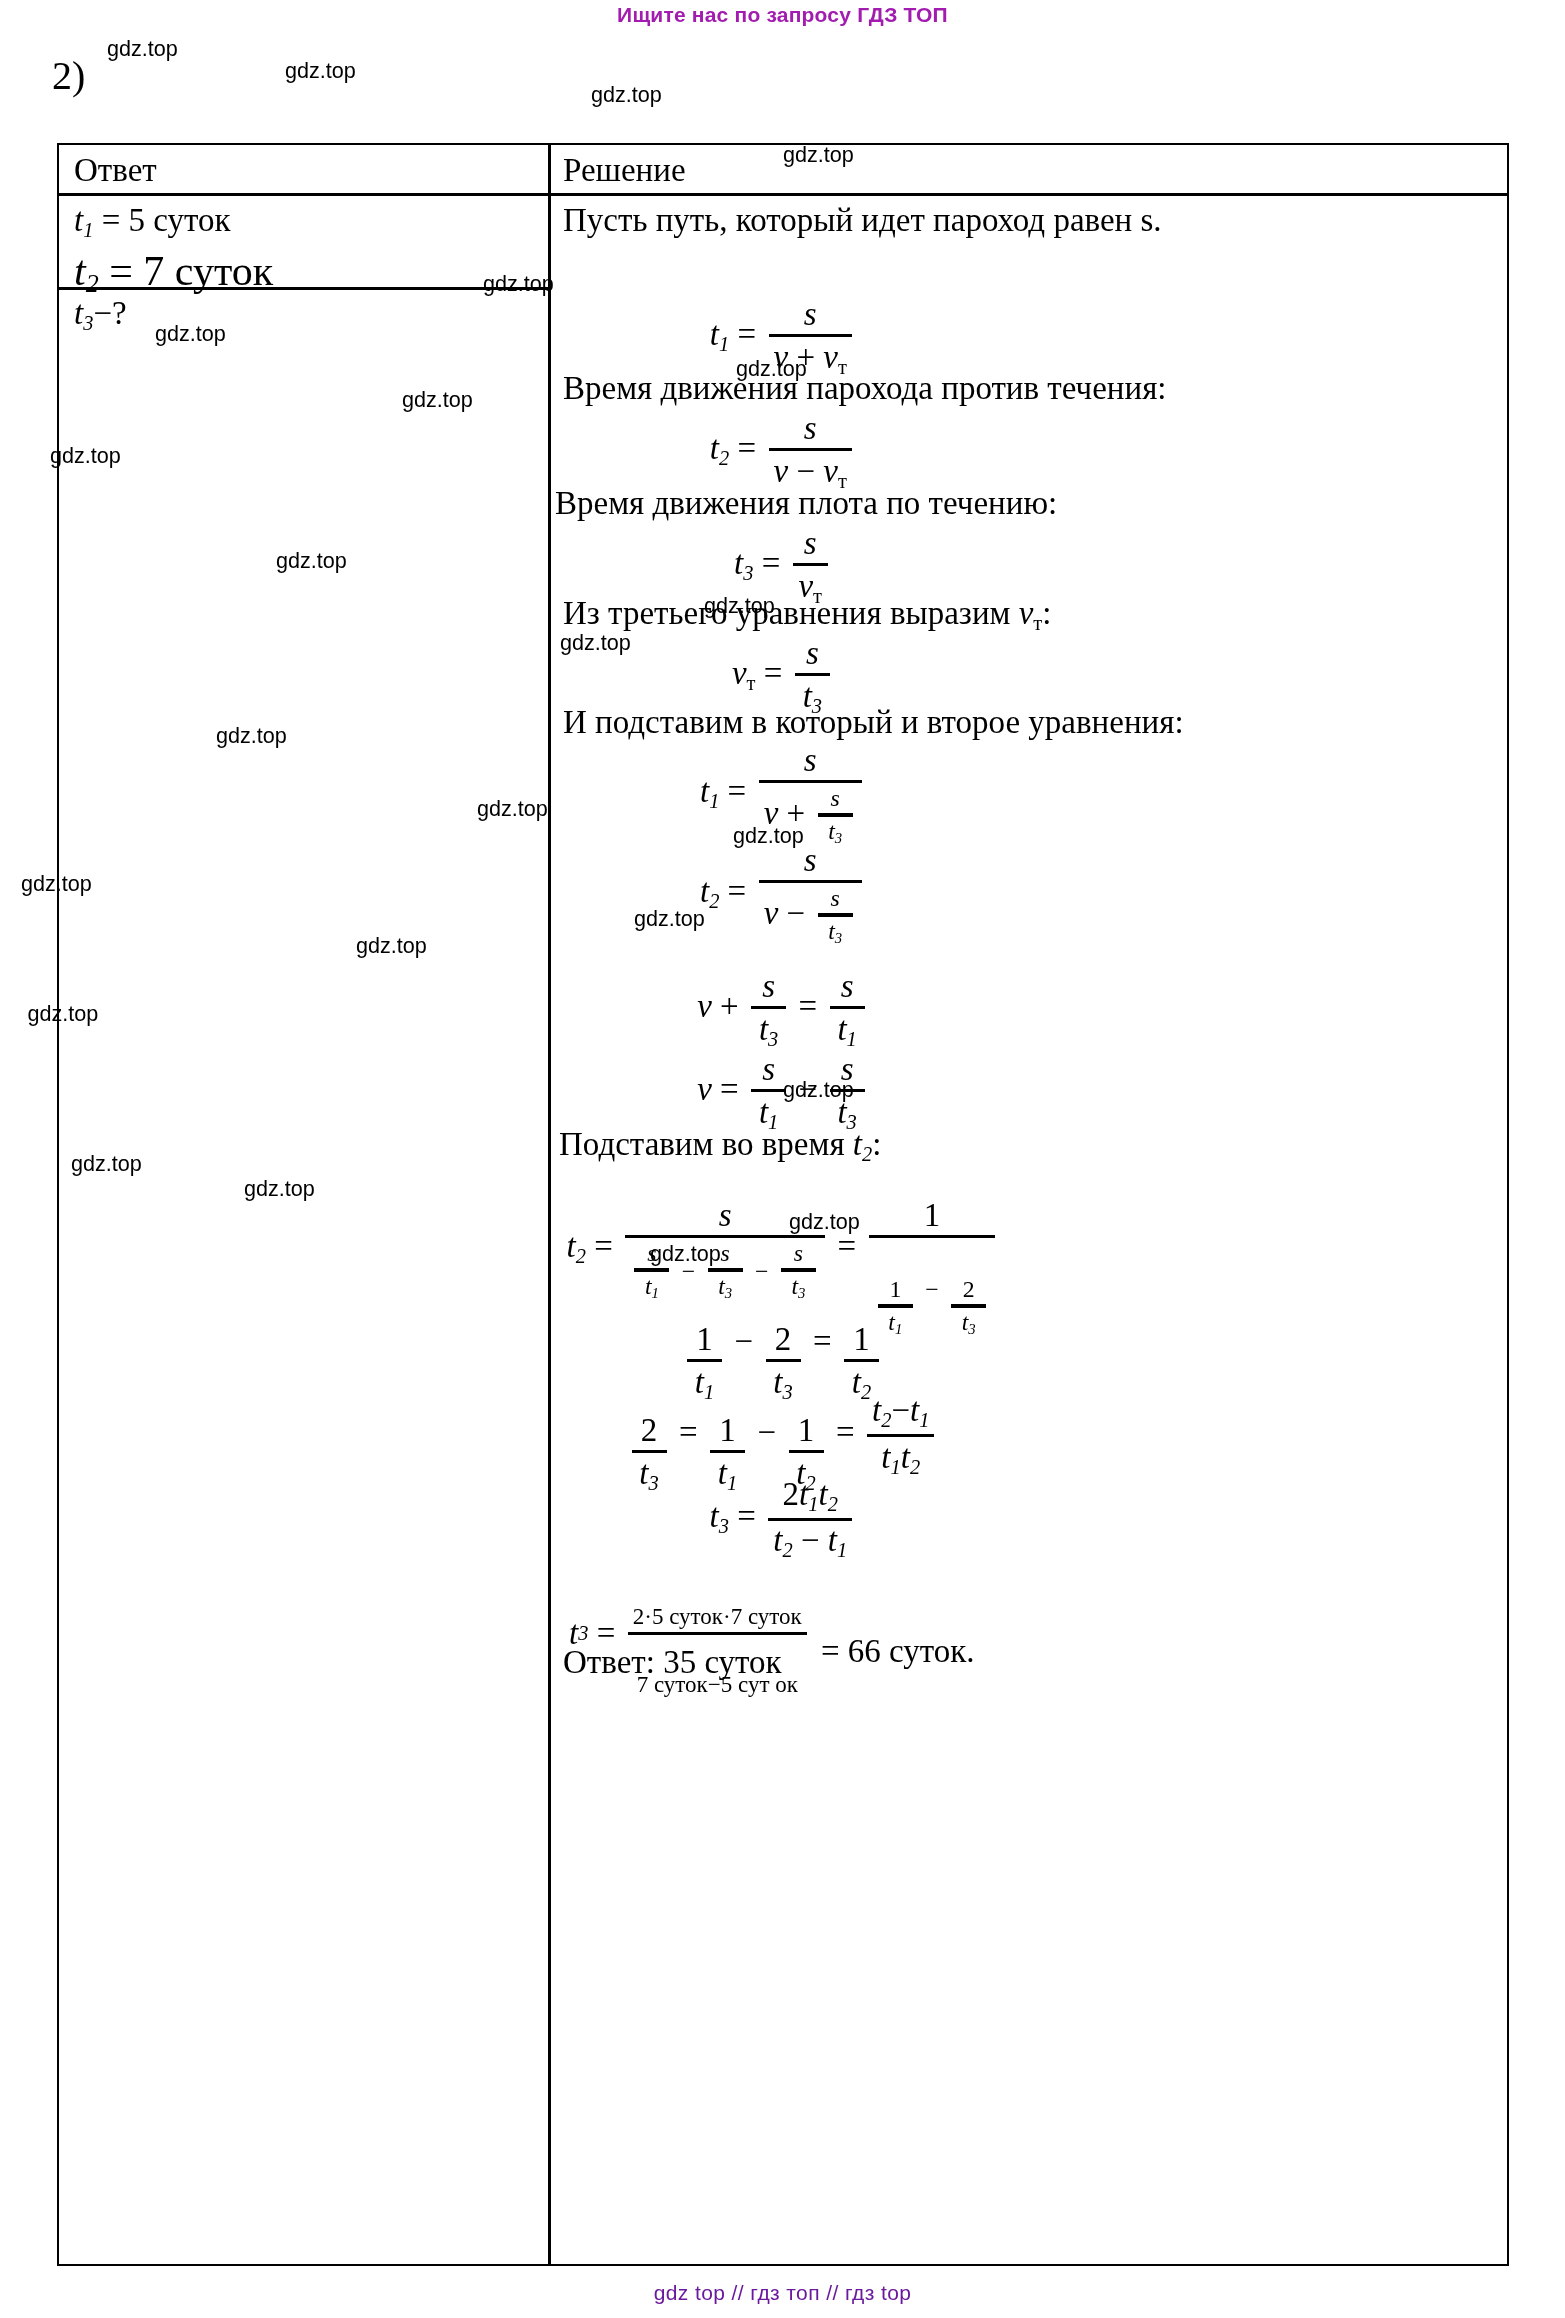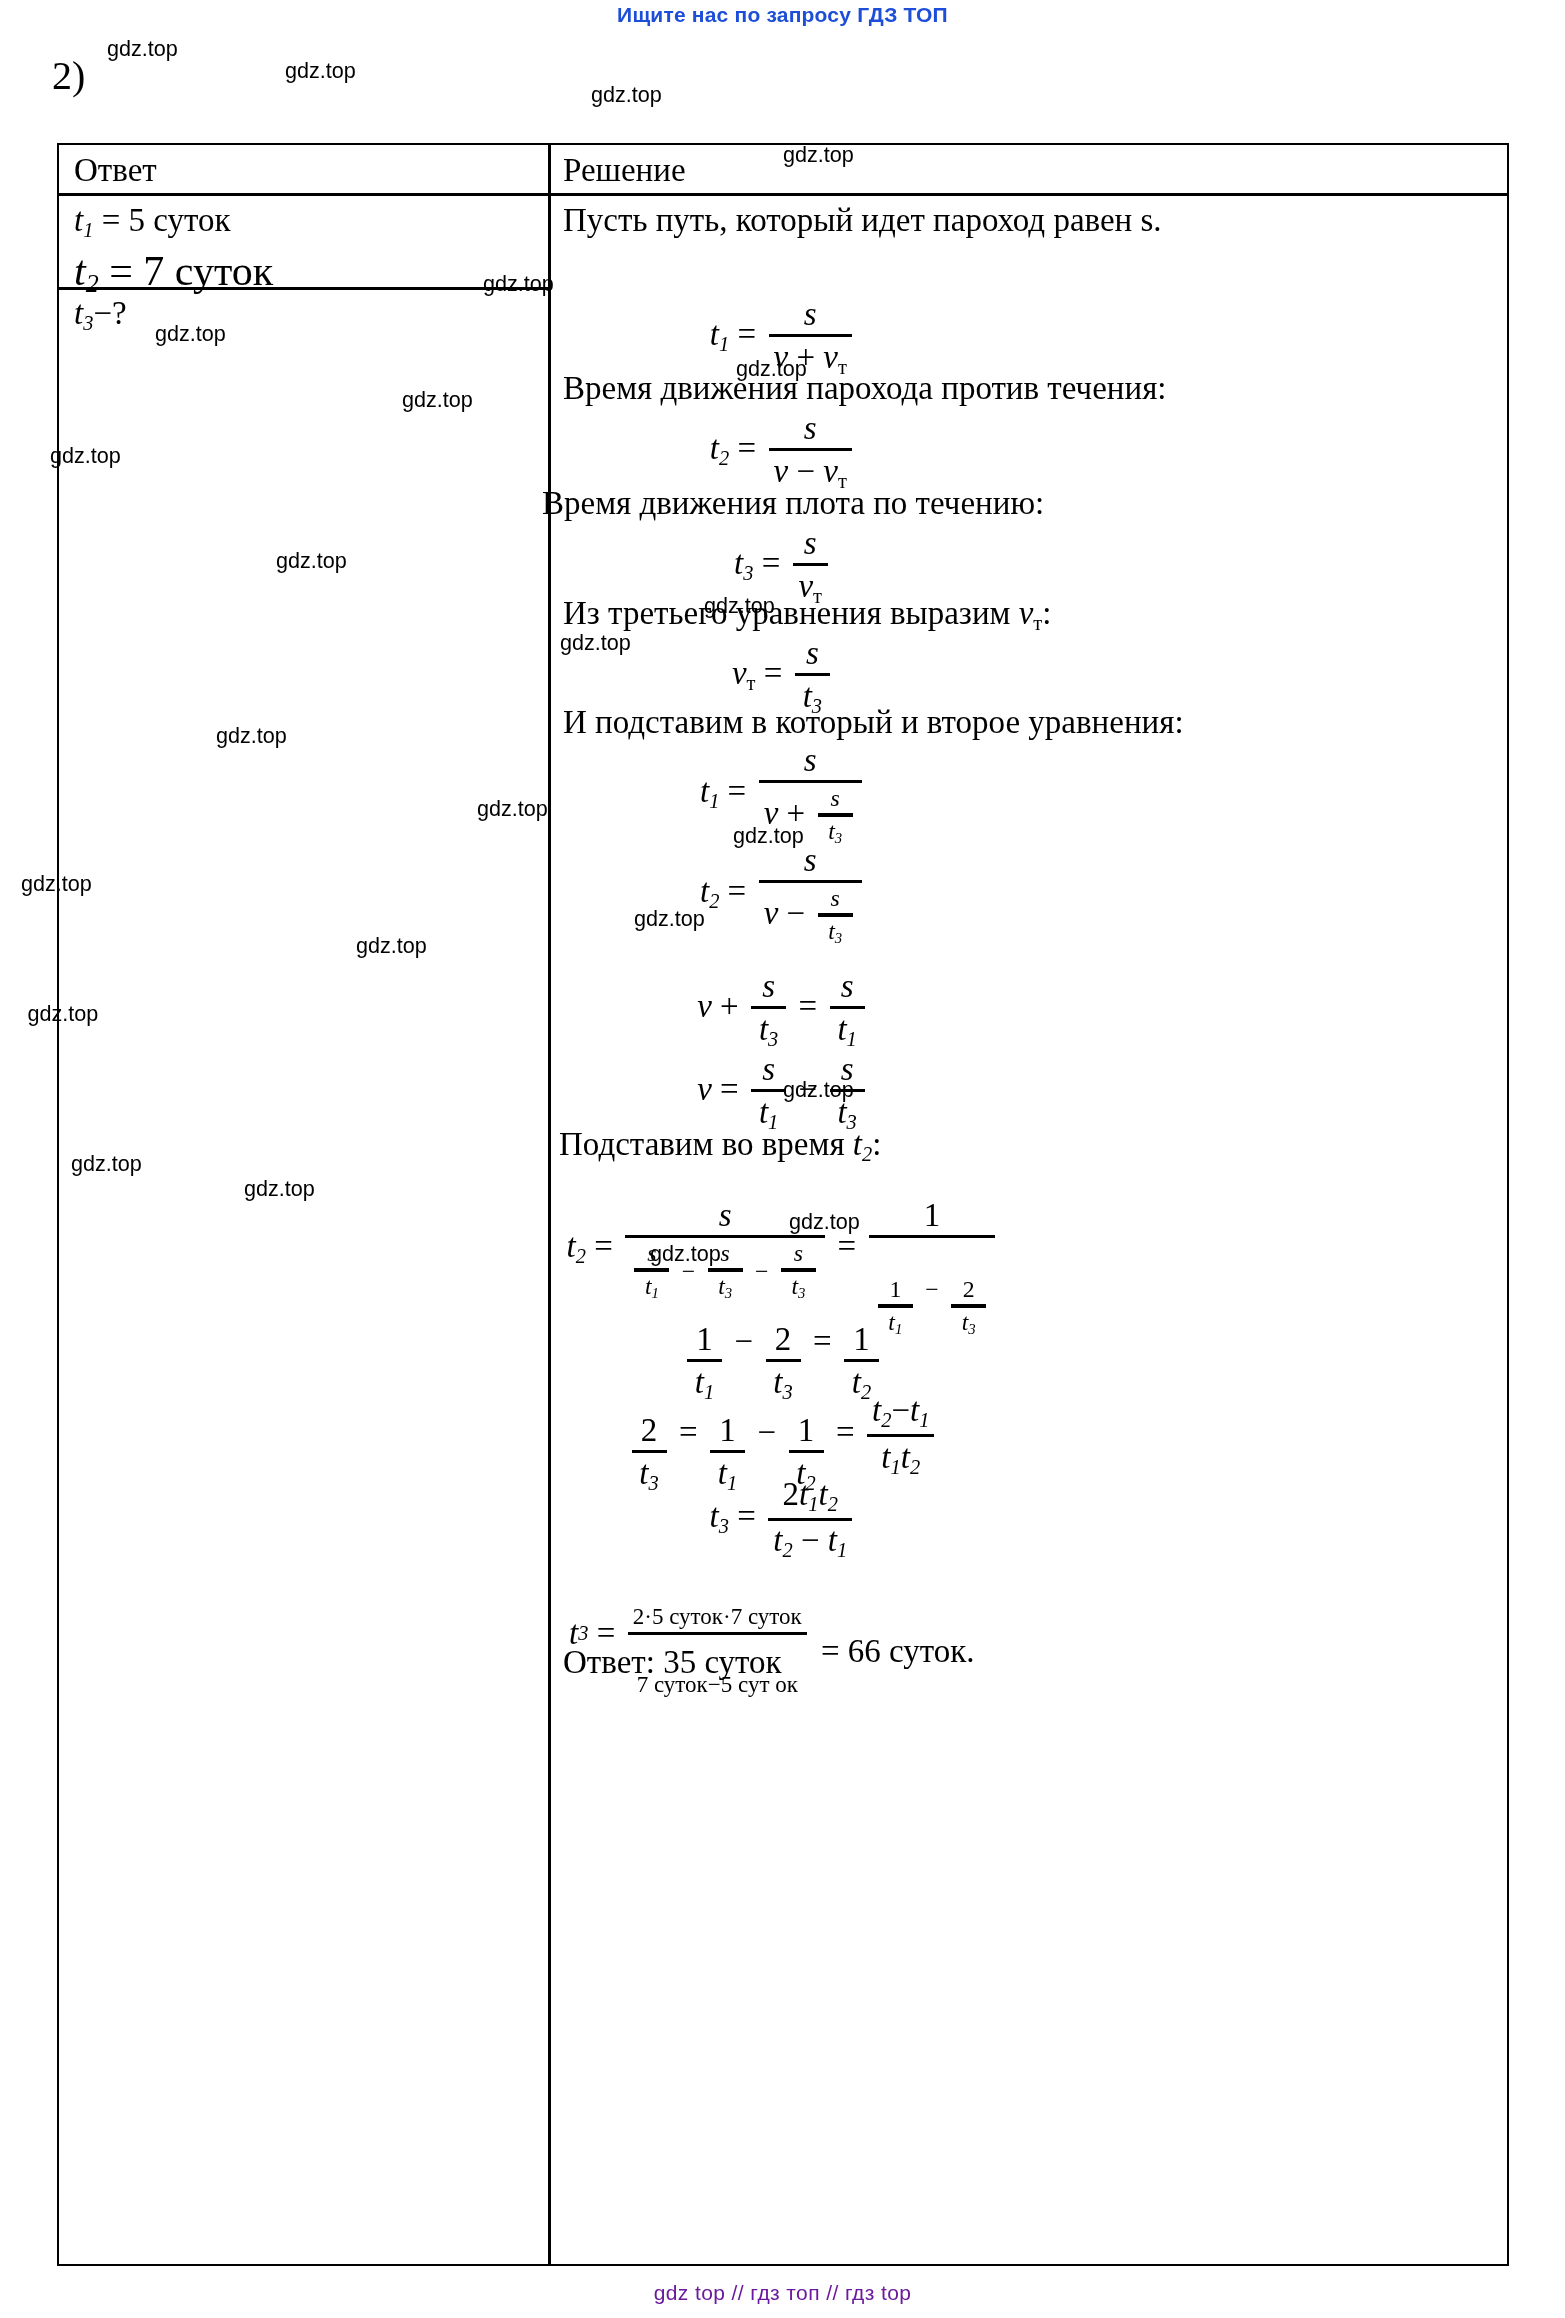--- a/index.html
+++ b/index.html
@@ -5,21 +5,21 @@
   html,body{margin:0;padding:0;background:#fff;}
   body{
     width:1565px;height:2319px;position:relative;overflow:hidden;
     font-family:"Liberation Serif","DejaVu Serif",serif;
     color:#000;
   }
   
   #promo-header{
     position:absolute;top:3.3px;left:0;width:1565px;text-align:center;
     font-family:"Liberation Sans","DejaVu Sans",sans-serif;
-    font-size:21px;font-weight:bold;color:#1d4ed8;letter-spacing:0.2px;
+    font-size:21px;font-weight:bold;color:#a21caf;letter-spacing:0.2px;
   }
   
   #promo-footer{
     position:absolute;top:2281px;left:0;width:1565px;text-align:center;
     font-family:"Liberation Sans","DejaVu Sans",sans-serif;
     font-size:21px;color:#6b1a9e;letter-spacing:0.4px;
   }
   
   #task-number{
     position:absolute;left:52px;top:52px;font-size:40px;
@@ -133,21 +133,21 @@
   <div class="eq-line" style="top:266px;left:0;">
     <span class="ital">t</span><sub>2</sub>
     <span class="rm">=</span>
     <span class="frac">
       <span class="num ital">s</span>
       <span class="bar"></span>
       <span class="den"><span class="ital">v</span> <span class="rm">−</span> <span class="ital">v</span><sub class="rm">т</sub></span>
     </span>
   </div>
 
-  <div class="para" style="left:483px;top:340px;text-align:center;">Время движения плота по течению:</div>
+  <div class="para" style="left:496px;top:340px;text-align:center;">Время движения плота по течению:</div>
 
   <div class="eq-line" style="top:381px;left:0;">
     <span class="ital">t</span><sub>3</sub>
     <span class="rm">=</span>
     <span class="frac">
       <span class="num ital">s</span>
       <span class="bar"></span>
       <span class="den"><span class="ital">v</span><sub class="rm">т</sub></span>
     </span>
   </div>

